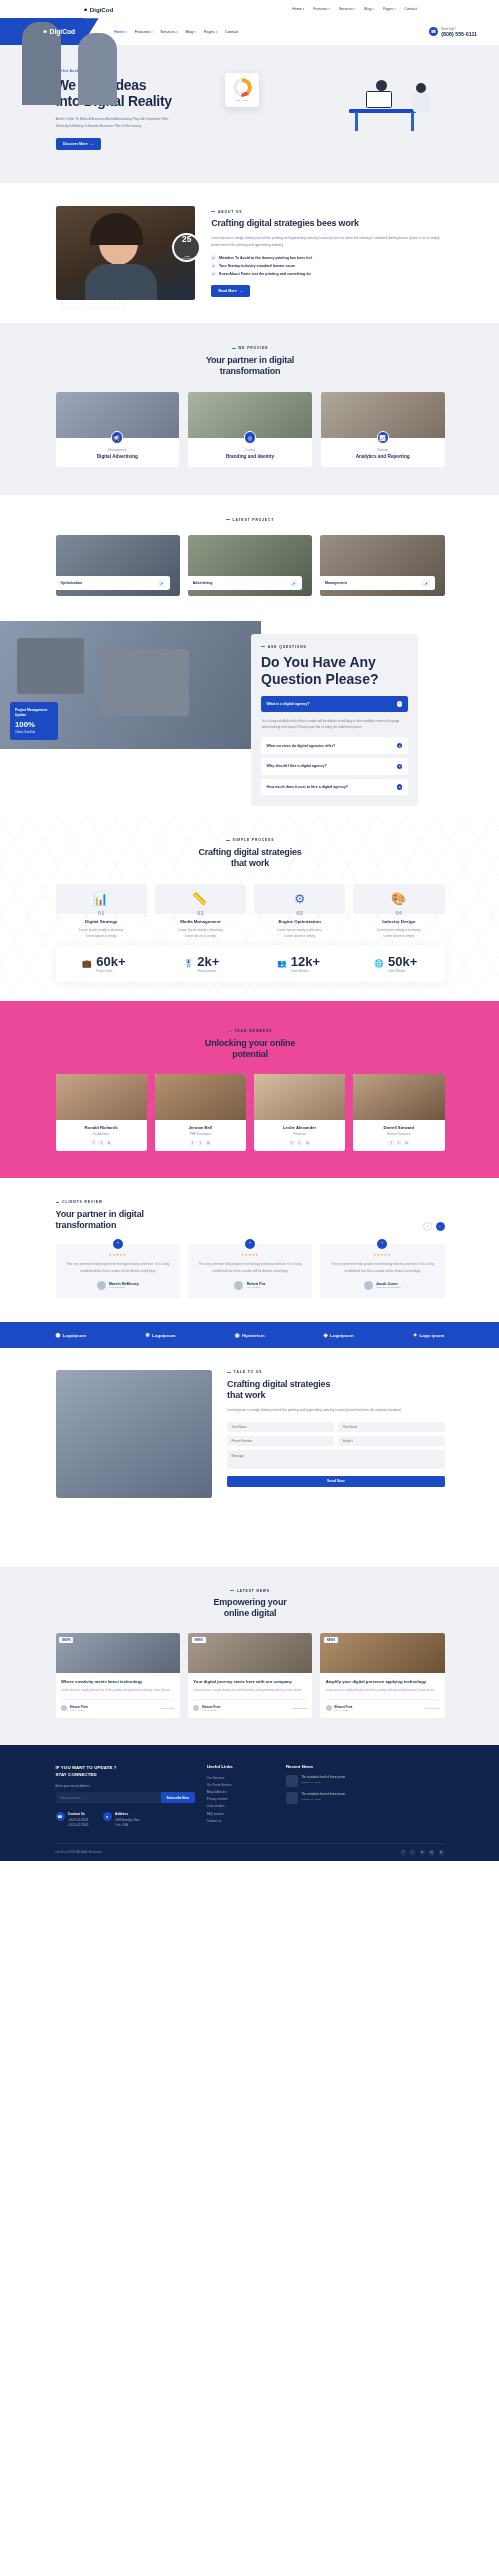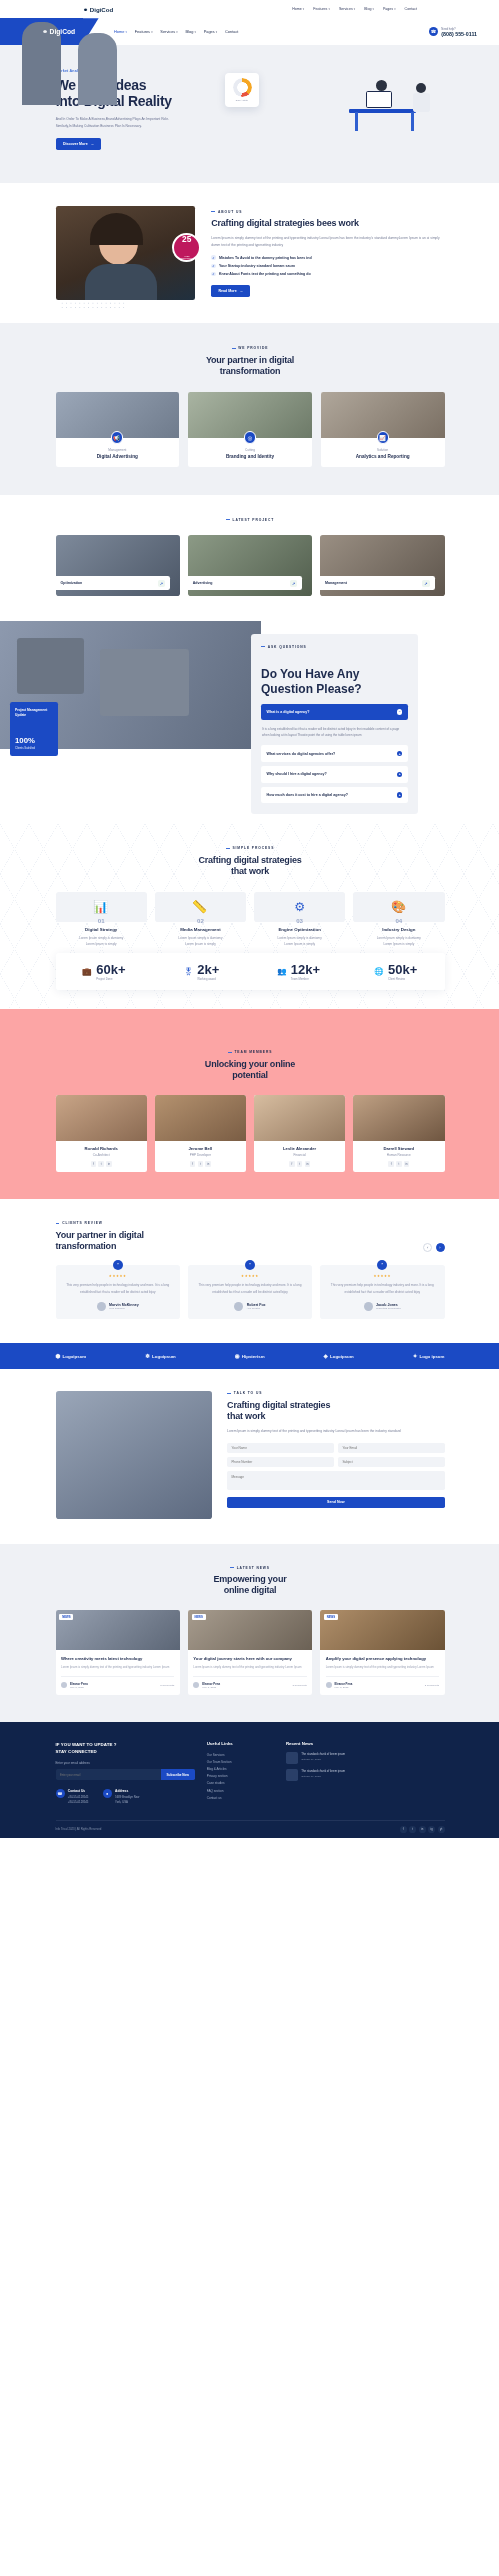--- a/index.html
+++ b/index.html
@@ -73,21 +73,21 @@
   .sec-title.center { text-align:center; }
   .sec-sub { font-size:3.3px; color:#7a8099; line-height:2.1; margin-top:5.6px;}
 
   
   .about { display:flex; gap:16.7px; align-items:flex-start; }
   .about-img-wrap { width:139px; position:relative; }
   .about-img { width:139px; height:94px; border-radius:2.2px; overflow:hidden; position:relative;
     background:linear-gradient(160deg,#5a4636,#3a2c22 55%,#20303f);}
   .ph-face{position:absolute;border-radius:50%;}
   .badge-25 { position:absolute; right:-6.7px; top:27px; width:29px;height:29px;border-radius:50%;
-    background:#be185d; color:#fff; display:flex; flex-direction:column; align-items:center; justify-content:space-between;
+    background:#404040; color:#fff; display:flex; flex-direction:column; align-items:center; justify-content:space-between;
     border:2.2px solid #fff;}
   .badge-25 b { font-size:8.3px; line-height:1;}
   .badge-25 span { font-size:2.2px; line-height:1.3; text-align:center; margin-top:1.1px;}
   .about-right { flex:1; padding-top:3.3px;}
   .about-list { margin-top:6.7px; display:flex; flex-direction:column; gap:3.9px;}
   .about-list li { list-style:none; display:flex; align-items:center; gap:3.3px; font-size:3.6px;
     font-weight:bold; color:#1d2a4d;}
   .chk { width:4.4px;height:4.4px;border-radius:50%;background:#e6ecfa;color:#1b4ac4;
     display:flex;align-items:center;justify-content:center;font-size:2.8px;flex:0 0 4.4px;}
   .dotrow { position:absolute; left:4.4px; bottom:-7.8px; width:67px; height:6.7px;
@@ -113,25 +113,25 @@
   .proj .arr { margin-left:auto; width:7.2px;height:7.2px;border-radius:1.7px;background:#eef6f0;color:#1b4ac4;
      display:flex;align-items:center;justify-content:center;font-size:3.9px;}
 
   
   .faq { position:relative; background:#fff; padding-bottom:22px;}
   .faq-img { position:absolute; left:0; top:0; width:261px; height:128px;
      background:linear-gradient(120deg,#8d99ae,#5f6b7f);}
   .faq-badge { position:absolute; left:10px; top:81px; width:48px; background:#1b4ac4; color:#fff;
      border-radius:2.2px; padding:5.6px 5px;}
   .faq-badge .t { font-size:3.3px; font-weight:bold; line-height:1.5;}
-  .faq-badge .n { font-size:7.8px; font-weight:bold; margin-top:18px;}
+  .faq-badge .n { font-size:7.8px; font-weight:bold; margin-top:2px;}
   .faq-badge .s { font-size:2.8px; margin-top:1.1px; opacity:.9;}
   .faq-panel { position:relative; margin-left:251px; width:167px; background:#f0f2f6;
      border-radius:3.3px; padding:11px 10px; top:12.2px;}
-  .faq-h { font-size:12px; font-weight:bold; line-height:1.25; margin-top:18px;}
+  .faq-h { font-size:14px; font-weight:bold; line-height:1.25; margin-top:5px;}
   .acc-open { background:#1b4ac4; color:#fff; border-radius:2.2px; padding:5px 5.6px; margin-top:7.8px;
      display:flex; align-items:center; font-size:3.6px; font-weight:bold;}
   .acc-open .circ { margin-left:auto; width:5.6px;height:5.6px;border-radius:50%;background:#fff;color:#1b4ac4;
      display:flex;align-items:center;justify-content:center;font-size:3.3px;}
   .acc-body { font-size:3.1px; color:#7a8099; line-height:2.2; padding:5.6px 1.1px 2.2px;}
   .acc { background:#fff; border-radius:2.2px; padding:5.6px; margin-top:3.9px; display:flex; align-items:center;
      font-size:3.6px; font-weight:bold; color:#1d2a4d;}
   .acc .circ { margin-left:auto; width:5.6px;height:5.6px;border-radius:50%;background:#1b4ac4;color:#fff;
      display:flex;align-items:center;justify-content:center;font-size:3.3px;}
 
@@ -152,21 +152,21 @@
 
   
   .counters { width:389px; margin:5.6px auto 0; background:#fff; border-radius:2.8px;
      box-shadow:0 1.7px 10px rgba(20,40,90,.07); display:flex; padding:9px 0;}
   .cnt { flex:1; display:flex; align-items:center; justify-content:center; gap:3.9px;}
   .cnt .ic { font-size:7.8px; color:#2f5fd0;}
   .cnt .n { font-size:13px; font-weight:bold; color:#1d2a4d;}
   .cnt .l { font-size:2.8px; color:#8a90a8; margin-top:0.6px;}
 
   
-  .team { background:#fca5a5; padding:41px 0 27px;}
+  .team { background:#ec4899; padding:28px 0 27px;}
   .team4 { display:flex; gap:7.8px; margin-top:14.4px;}
   .tm { flex:1; background:#fff; border-radius:2.2px; overflow:hidden; padding-bottom:5.6px;}
   .tm .img { height:46px; }
   .tm .n { text-align:center; font-size:4.2px; font-weight:bold; margin-top:5px;}
   .tm .r { text-align:center; font-size:3.1px; color:#8a90a8; margin-top:1.7px;}
   .tm .soc { display:flex; justify-content:center; gap:2.2px; margin-top:3.9px;}
   .tm .soc i { width:5.6px;height:5.6px;border-radius:1.1px;background:#f0f2f6;color:#5a6party;
      display:flex;align-items:center;justify-content:center;font-size:2.8px;font-style:normal;color:#5b6casual;}
   .tm .soc i { color:#5b6a8c; }
 
@@ -202,21 +202,21 @@
   .form { margin-top:7.8px; }
   .frow { display:flex; gap:4.4px; margin-bottom:4.4px;}
   .fin { flex:1; background:#f1f3f7; border:none; border-radius:1.7px; height:10px;
      font-size:3.1px; color:#8a90a8; padding:0 4.4px; font-family:inherit;}
   .fta { width:100%; background:#f1f3f7; border:none; border-radius:1.7px; height:19px;
      font-size:3.1px; color:#8a90a8; padding:3.3px 4.4px; font-family:inherit; resize:none;}
   .fbtn { width:100%; background:#1b4ac4; color:#fff; border:none; border-radius:1.7px;
      height:11px; font-size:3.6px; font-weight:bold; margin-top:4.4px; font-family:inherit;}
 
   
-  .news { background:#eff1f5; padding:22px 15px 27px;}
+  .news { background:#eff1f5; padding:22px 15px 27px;margin-top:44px;}
   .news3 { display:flex; gap:7.8px; margin-top:13.3px;}
   .nc { flex:1; background:#fff; border-radius:2.2px; overflow:hidden;}
   .nc .img { height:40px; position:relative;}
   .nc .tag { position:absolute; left:3.9px; top:3.9px; background:#fff; color:#1b4ac4;
      font-size:2.8px; font-weight:bold; padding:1.1px 2.8px; border-radius:1.1px;}
   .nc .body { padding:5.6px 5.6px 6.7px;}
   .nc .t { font-size:4.2px; font-weight:bold; line-height:1.5;}
   .nc .d { font-size:2.8px; color:#9aa0b4; line-height:2; margin-top:3.3px;}
   .nc .meta { display:flex; align-items:center; gap:2.8px; margin-top:5.6px;
      border-top:0.6px solid #eef0f4; padding-top:4.4px;}

